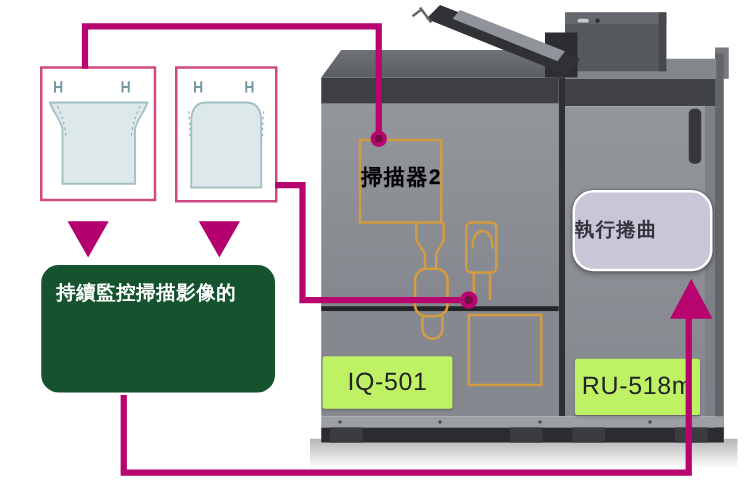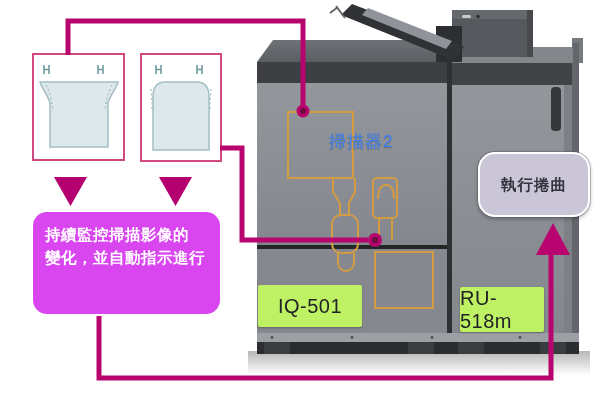--- a/index.html
+++ b/index.html
@@ -11,46 +11,44 @@
   svg{display:block;}
   
   .paper-box{
     position:absolute;background:#fff;border:2px solid #d04a80;box-sizing:border-box;
   }
   .paper-box-1{left:32px;top:53px;width:93px;height:108px;}
   .paper-box-2{left:140px;top:53px;width:82px;height:109px;}
   
   .monitor-box{
     position:absolute;left:33px;top:212px;width:187px;height:102px;box-sizing:border-box;
-    background:#d946ef;border-radius:14px;padding:11px 12px 8px 12px;
+    background:#14532d;border-radius:14px;padding:11px 12px 8px 12px;
     color:#fff;font-size:15.5px;line-height:1.5;font-weight:600;letter-spacing:.5px;
   }
   
   .model-label{
     position:absolute;background:#bef264;border-radius:2px;display:flex;
     align-items:center;justify-content:center;color:#222326;font-size:20px;
     font-weight:500;letter-spacing:.5px;box-shadow:0 1px 2px rgba(0,0,0,.25);
   }
   .iq-label{left:258px;top:285px;width:104px;height:42px;}
-  .ru-label{left:460px;top:287px;width:84px;height:45px;}
+  .ru-label{left:460px;top:287px;width:100px;height:45px;}
   .scanner-label{
-    position:absolute;color:#3b82f6;font-size:17px;font-weight:400;letter-spacing:1px;
+    position:absolute;color:#000000;font-size:17px;font-weight:700;letter-spacing:1px;
     text-shadow:0 1px 1px rgba(0,0,0,.25);
-    margin-left:40px;
   }
   .scanner2-label{left:289px;top:130px;}
   .scanner1-label{left:377px;top:268px;}
   
   .action-box{
     position:absolute;left:458px;top:152px;width:112px;height:65px;box-sizing:border-box;
     background:#cac6d8;border:2.5px solid #ffffff;border-radius:17px;
-    display:flex;flex-direction:column;align-items:center;justify-content:center;
+    display:flex;flex-direction:column;justify-content:center;
     color:#34343e;font-size:15.5px;font-weight:700;line-height:1.42;letter-spacing:1px;
     box-shadow:0 0 0 1px rgba(80,80,95,.35),0 2px 4px rgba(0,0,0,.3);
-    margin-left:20px;
   }
   .layer-machine{left:0;top:0;z-index:1;}
   .layer-boxes{z-index:2;}
   .layer-connectors{left:0;top:0;z-index:10;pointer-events:none;}
 </style>
 </head>
 <body>
 
 <div class="canvas">
 
@@ -139,21 +137,20 @@
         <path d="M14,10 v9 M19,10 v9 M14,14.5 h5"></path>
         <path d="M55,10 v9 M60,10 v9 M55,14.5 h5"></path>
       </g>
       <path d="M11,42 Q11,27 23,27 L55,27 Q67,27 67,42 L67,95 L11,95 Z" fill="#dde8ea" stroke="#a3bfc4" stroke-width="1.5"></path>
       <path d="M9,34 Q10,44 10,54 M69,34 Q68,44 68,54" stroke="#8fb0b6" stroke-width="1" stroke-dasharray="2,2.5" fill="none"></path>
     </svg>
   </div>
 
   <div class="monitor-box layer-boxes">
     <div>持續監控掃描影像的</div>
-    <div>變化，並自動指示進行</div>
   </div>
 
   <div class="scanner-label scanner2-label layer-boxes">掃描器2</div>
 
   <div class="model-label iq-label layer-boxes">IQ-501</div>
   <div class="model-label ru-label layer-boxes">RU-518m</div>
 
   <div class="action-box layer-boxes">
     <div>執行捲曲</div>
   </div>

